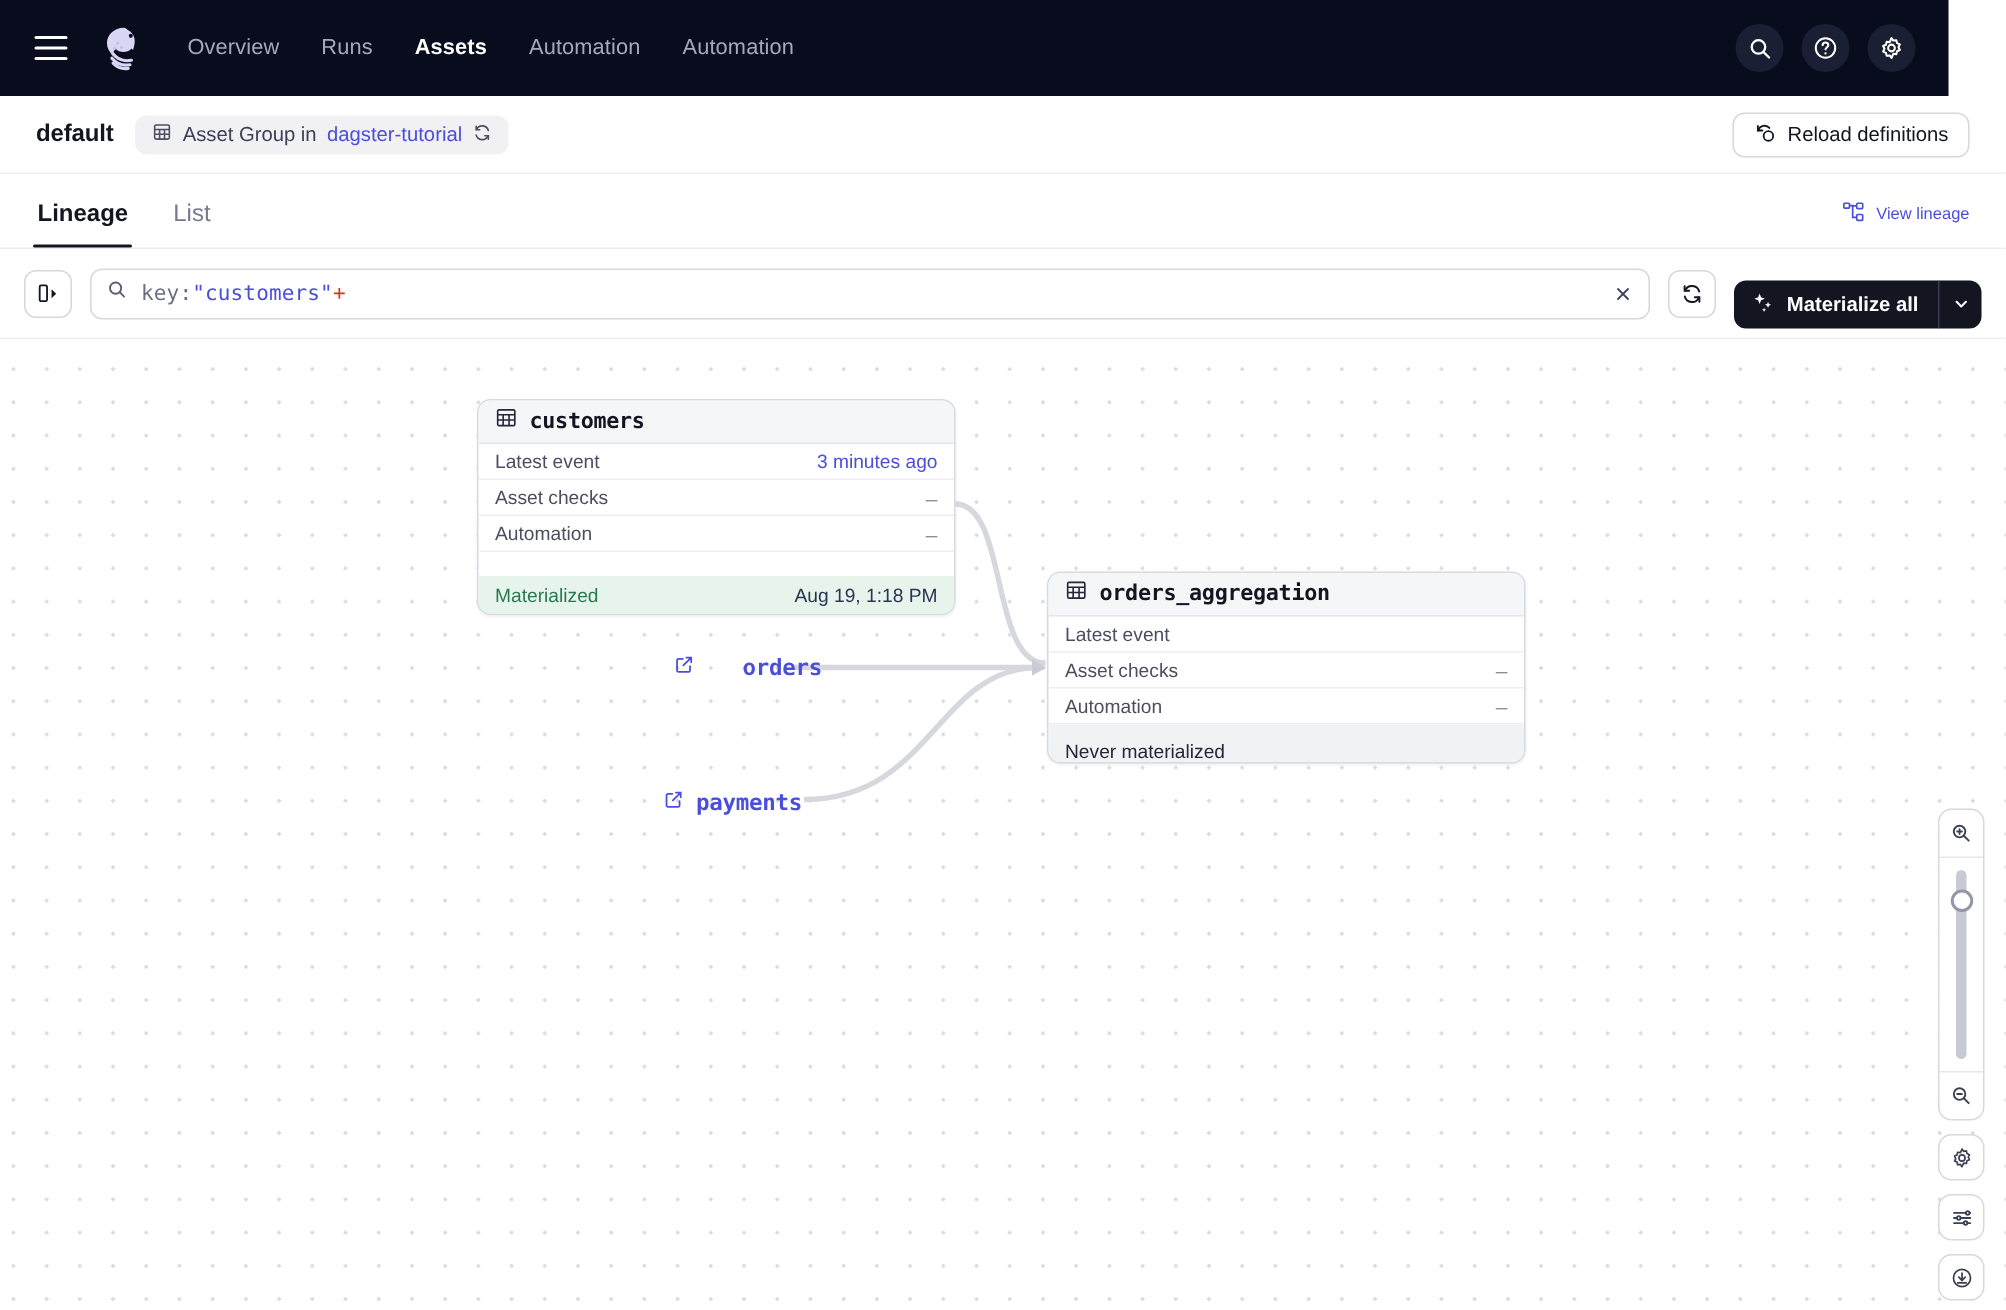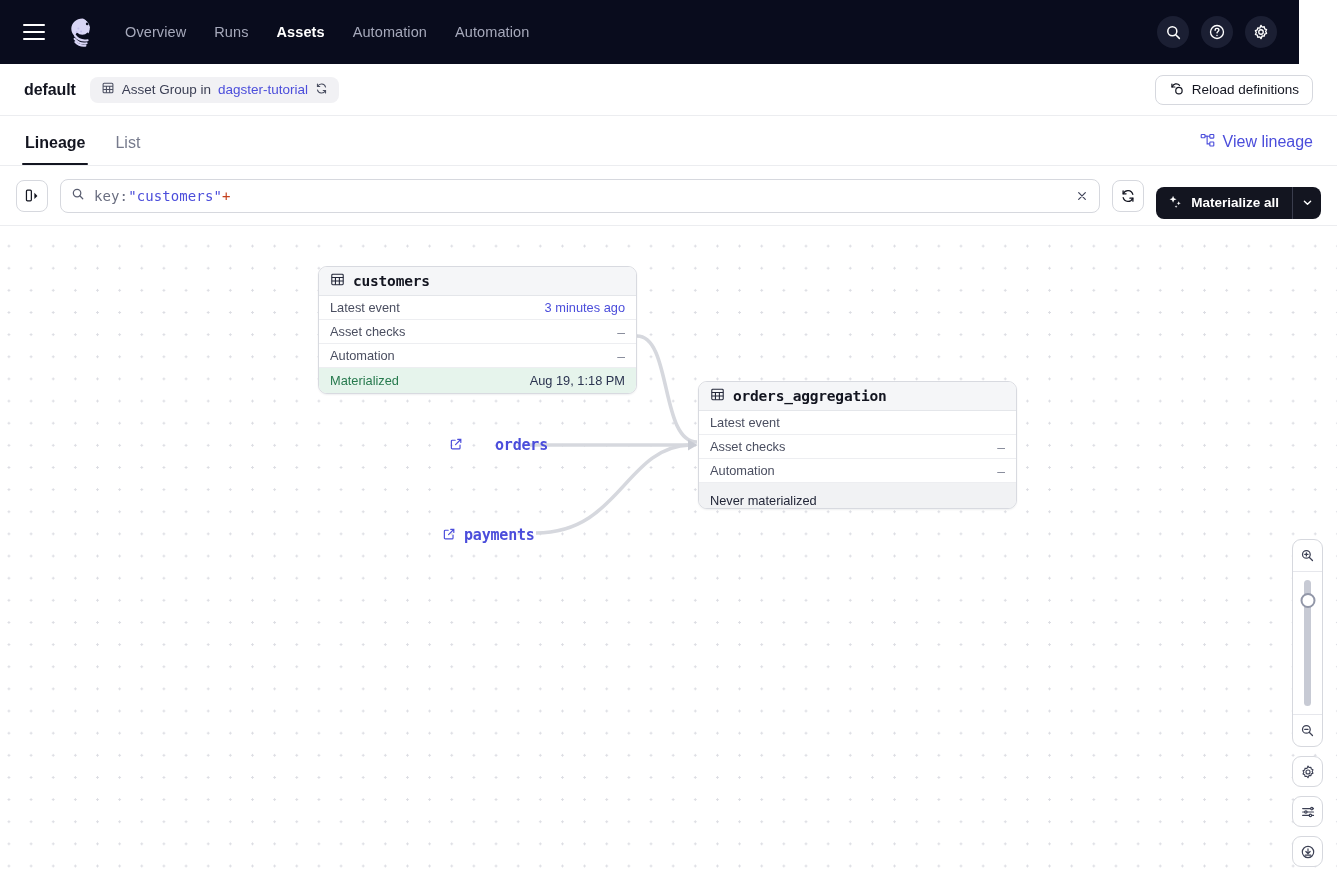--- a/index.html
+++ b/index.html
@@ -59,22 +59,22 @@
   .tab {
     font-size: 16px; color: #767a8c; padding: 0 1px 13px 1px; margin-right: 28px;
     cursor: pointer; position: relative;
   }
   .tab.active { color: #131520; font-weight: 700; }
   .tab.active::after {
     content:''; position: absolute; left: -2px; right: -2px; bottom: 0;
     height: 2.5px; background: #131520; border-radius: 2px;
   }
   #viewlineage {
-    margin-left: auto; display: flex; gap: 8px;
-    font-size: 16px; color: #4b4ddb; padding-bottom: 13px; cursor: pointer;
+    margin-left: auto; display: flex; align-items: center; gap: 8px;
+    font-size: 11px; color: #4b4ddb; padding-bottom: 13px; cursor: pointer;
   }
 
   
   #toolbar {
     position: absolute; top: 166px; left: 0; width: 1337px; height: 60px;
     background: #ffffff; border-bottom: 1px solid #ecedf0;
     display: flex; align-items: center; padding: 0 16px; gap: 12px;
   }
   #panelbtn { width: 32px; height: 32px; border: 1px solid #d6d8de; border-radius: 8px;
               background: #fff; display:flex; align-items:center; justify-content:center; cursor: pointer; }
@@ -126,21 +126,21 @@
     height: 24px; padding: 0 11px; border-bottom: 1px solid #edeef1;
     font-size: 12.8px; color: #4a4e60;
   }
   .node-row .val { color: #131520; }
   .node-row .val.link { color: #4b4ddb; }
   .node-row .val.dash { color: #8a8e9d; font-size: 14px; }
   .node-footer {
     display: flex; align-items: center; justify-content: space-between;
     height: 25px; padding: 0 11px; font-size: 12.8px;
   }
-  .node-footer.mat { background: #e6f4ec; }
+  .node-footer.mat { background: #e6f4ec; margin-top: 16px; }
   .node-footer.mat .lbl { color: #277a4e; }
   .node-footer.mat .val { color: #2b3450; }
   .node-footer.never { background: #f1f2f4; color: #232739; align-items: flex-end; }
 
   .extasset {
     position: absolute; display: flex; align-items: center; gap: 8px;
     font-size: 15px; font-weight: 700; color: #4b4ddb; letter-spacing: -.2px; cursor: pointer;
   }
 
   

